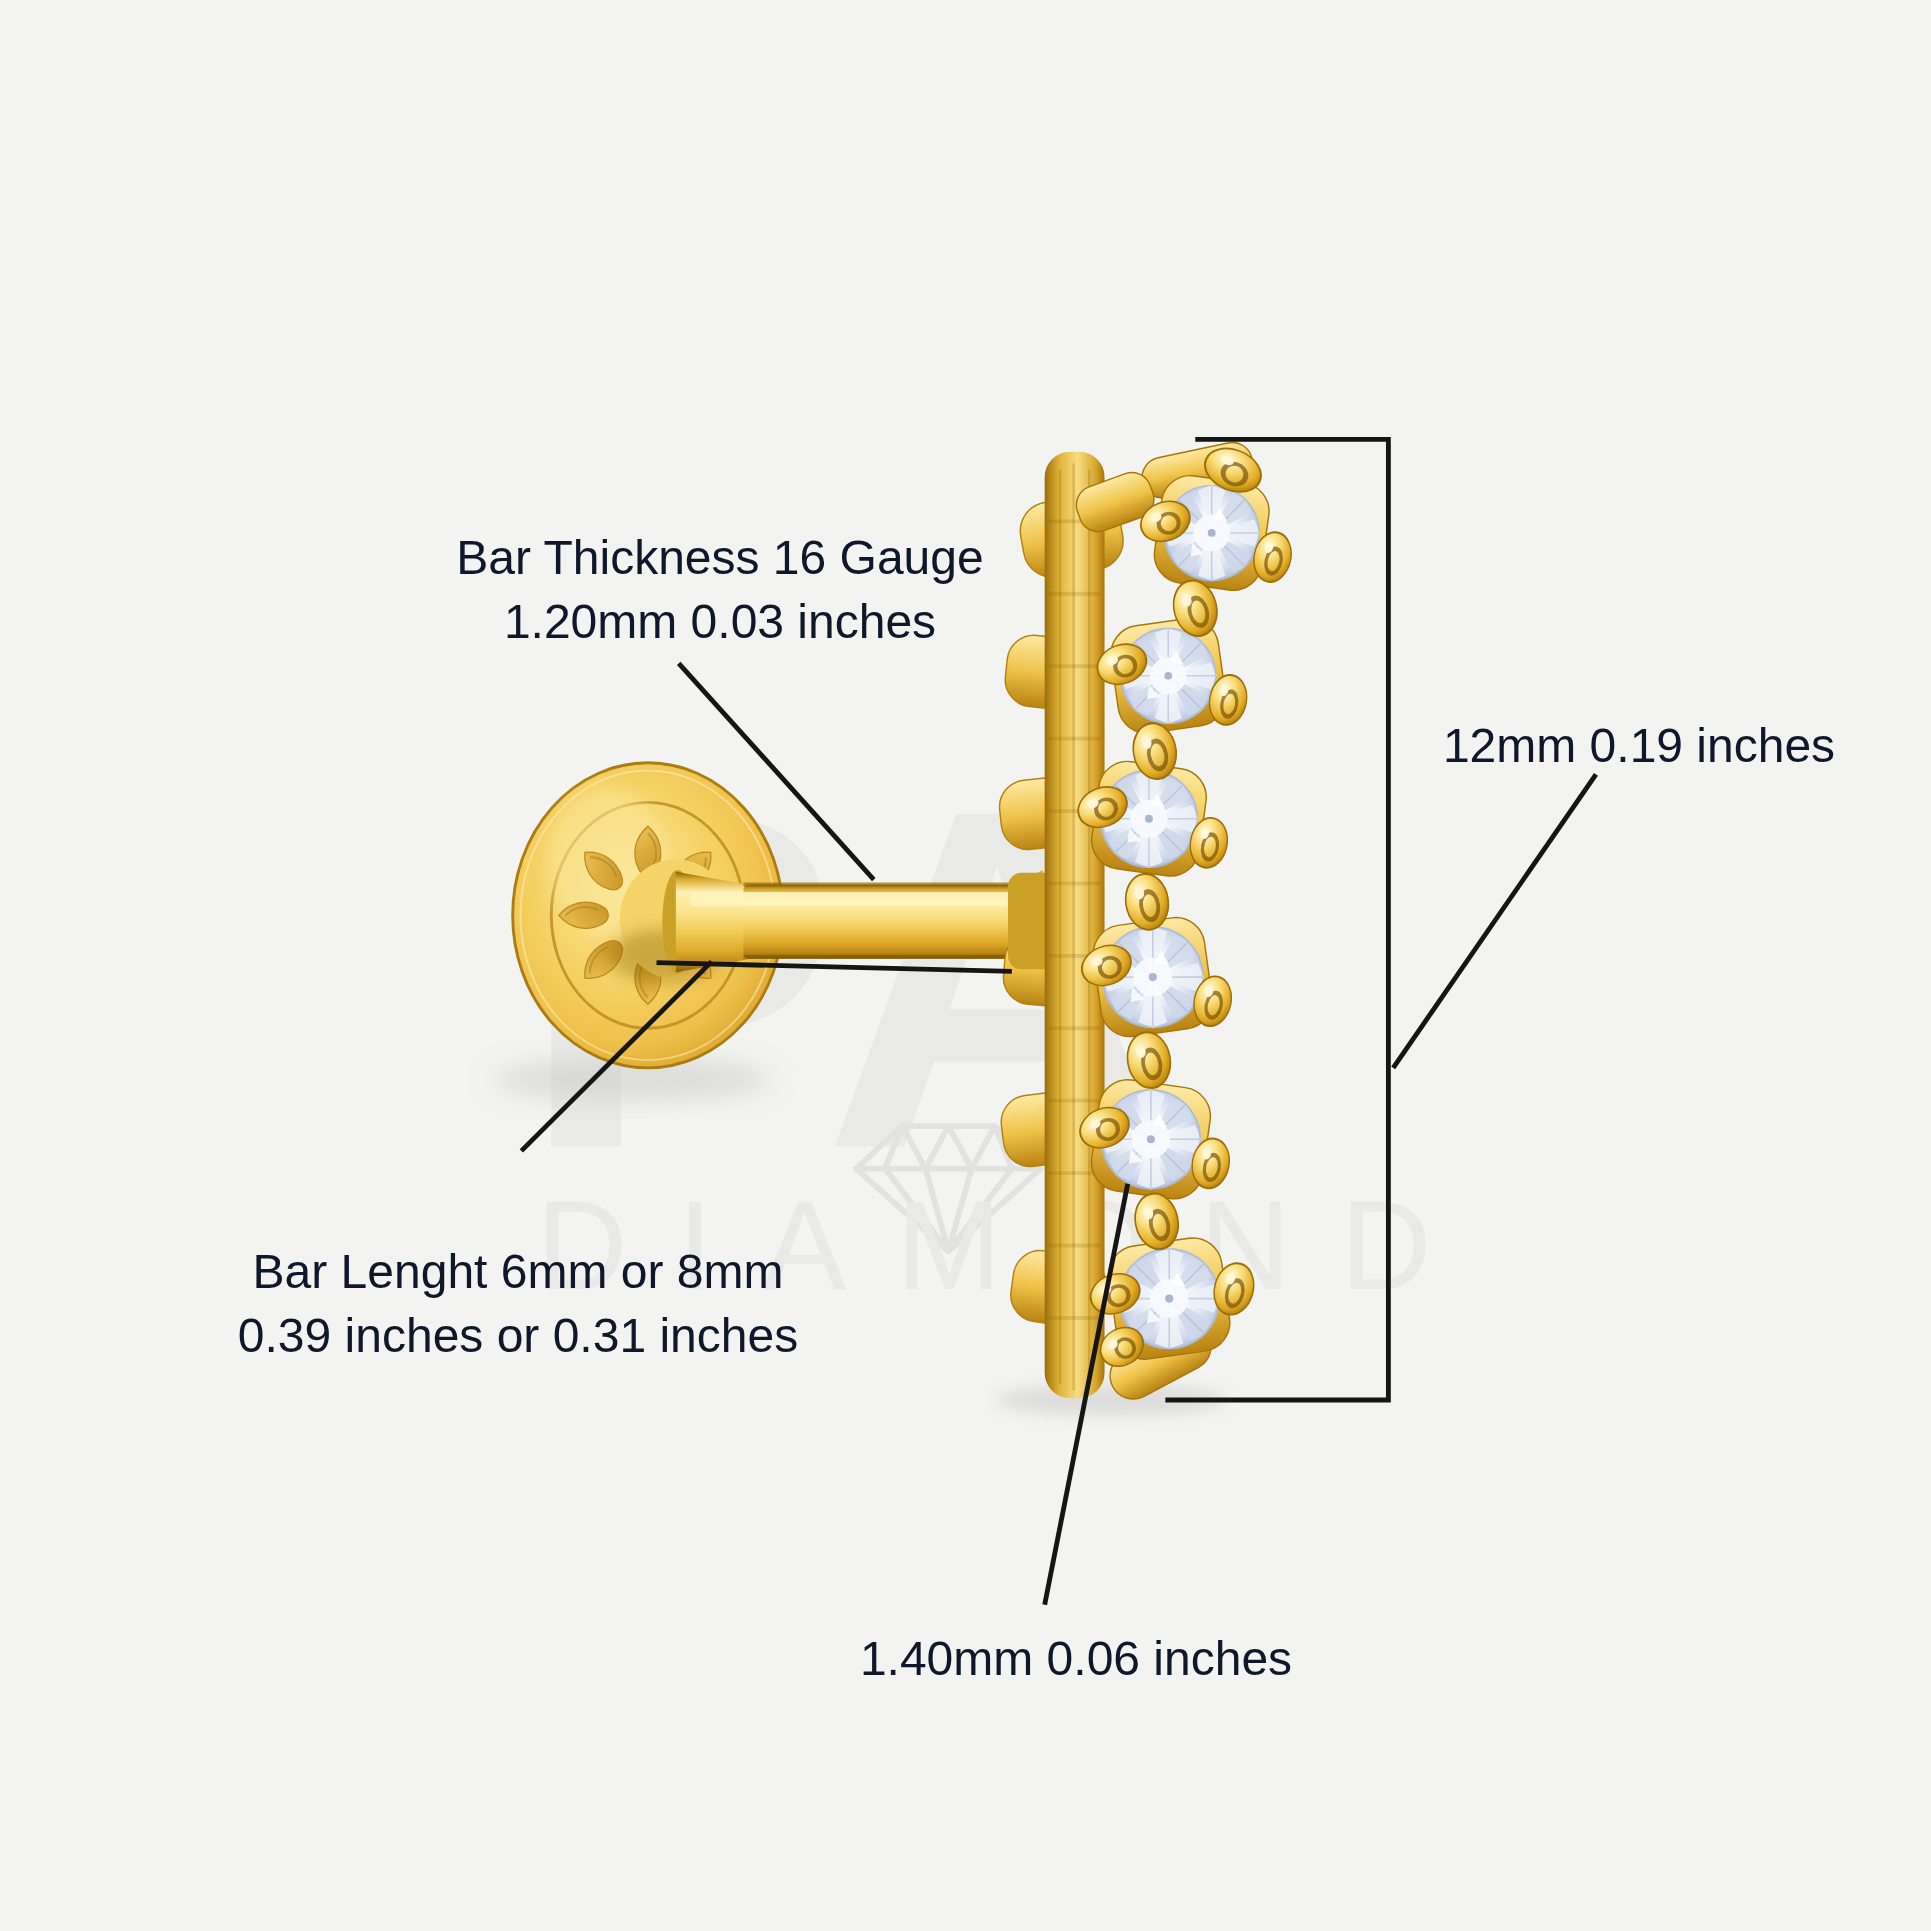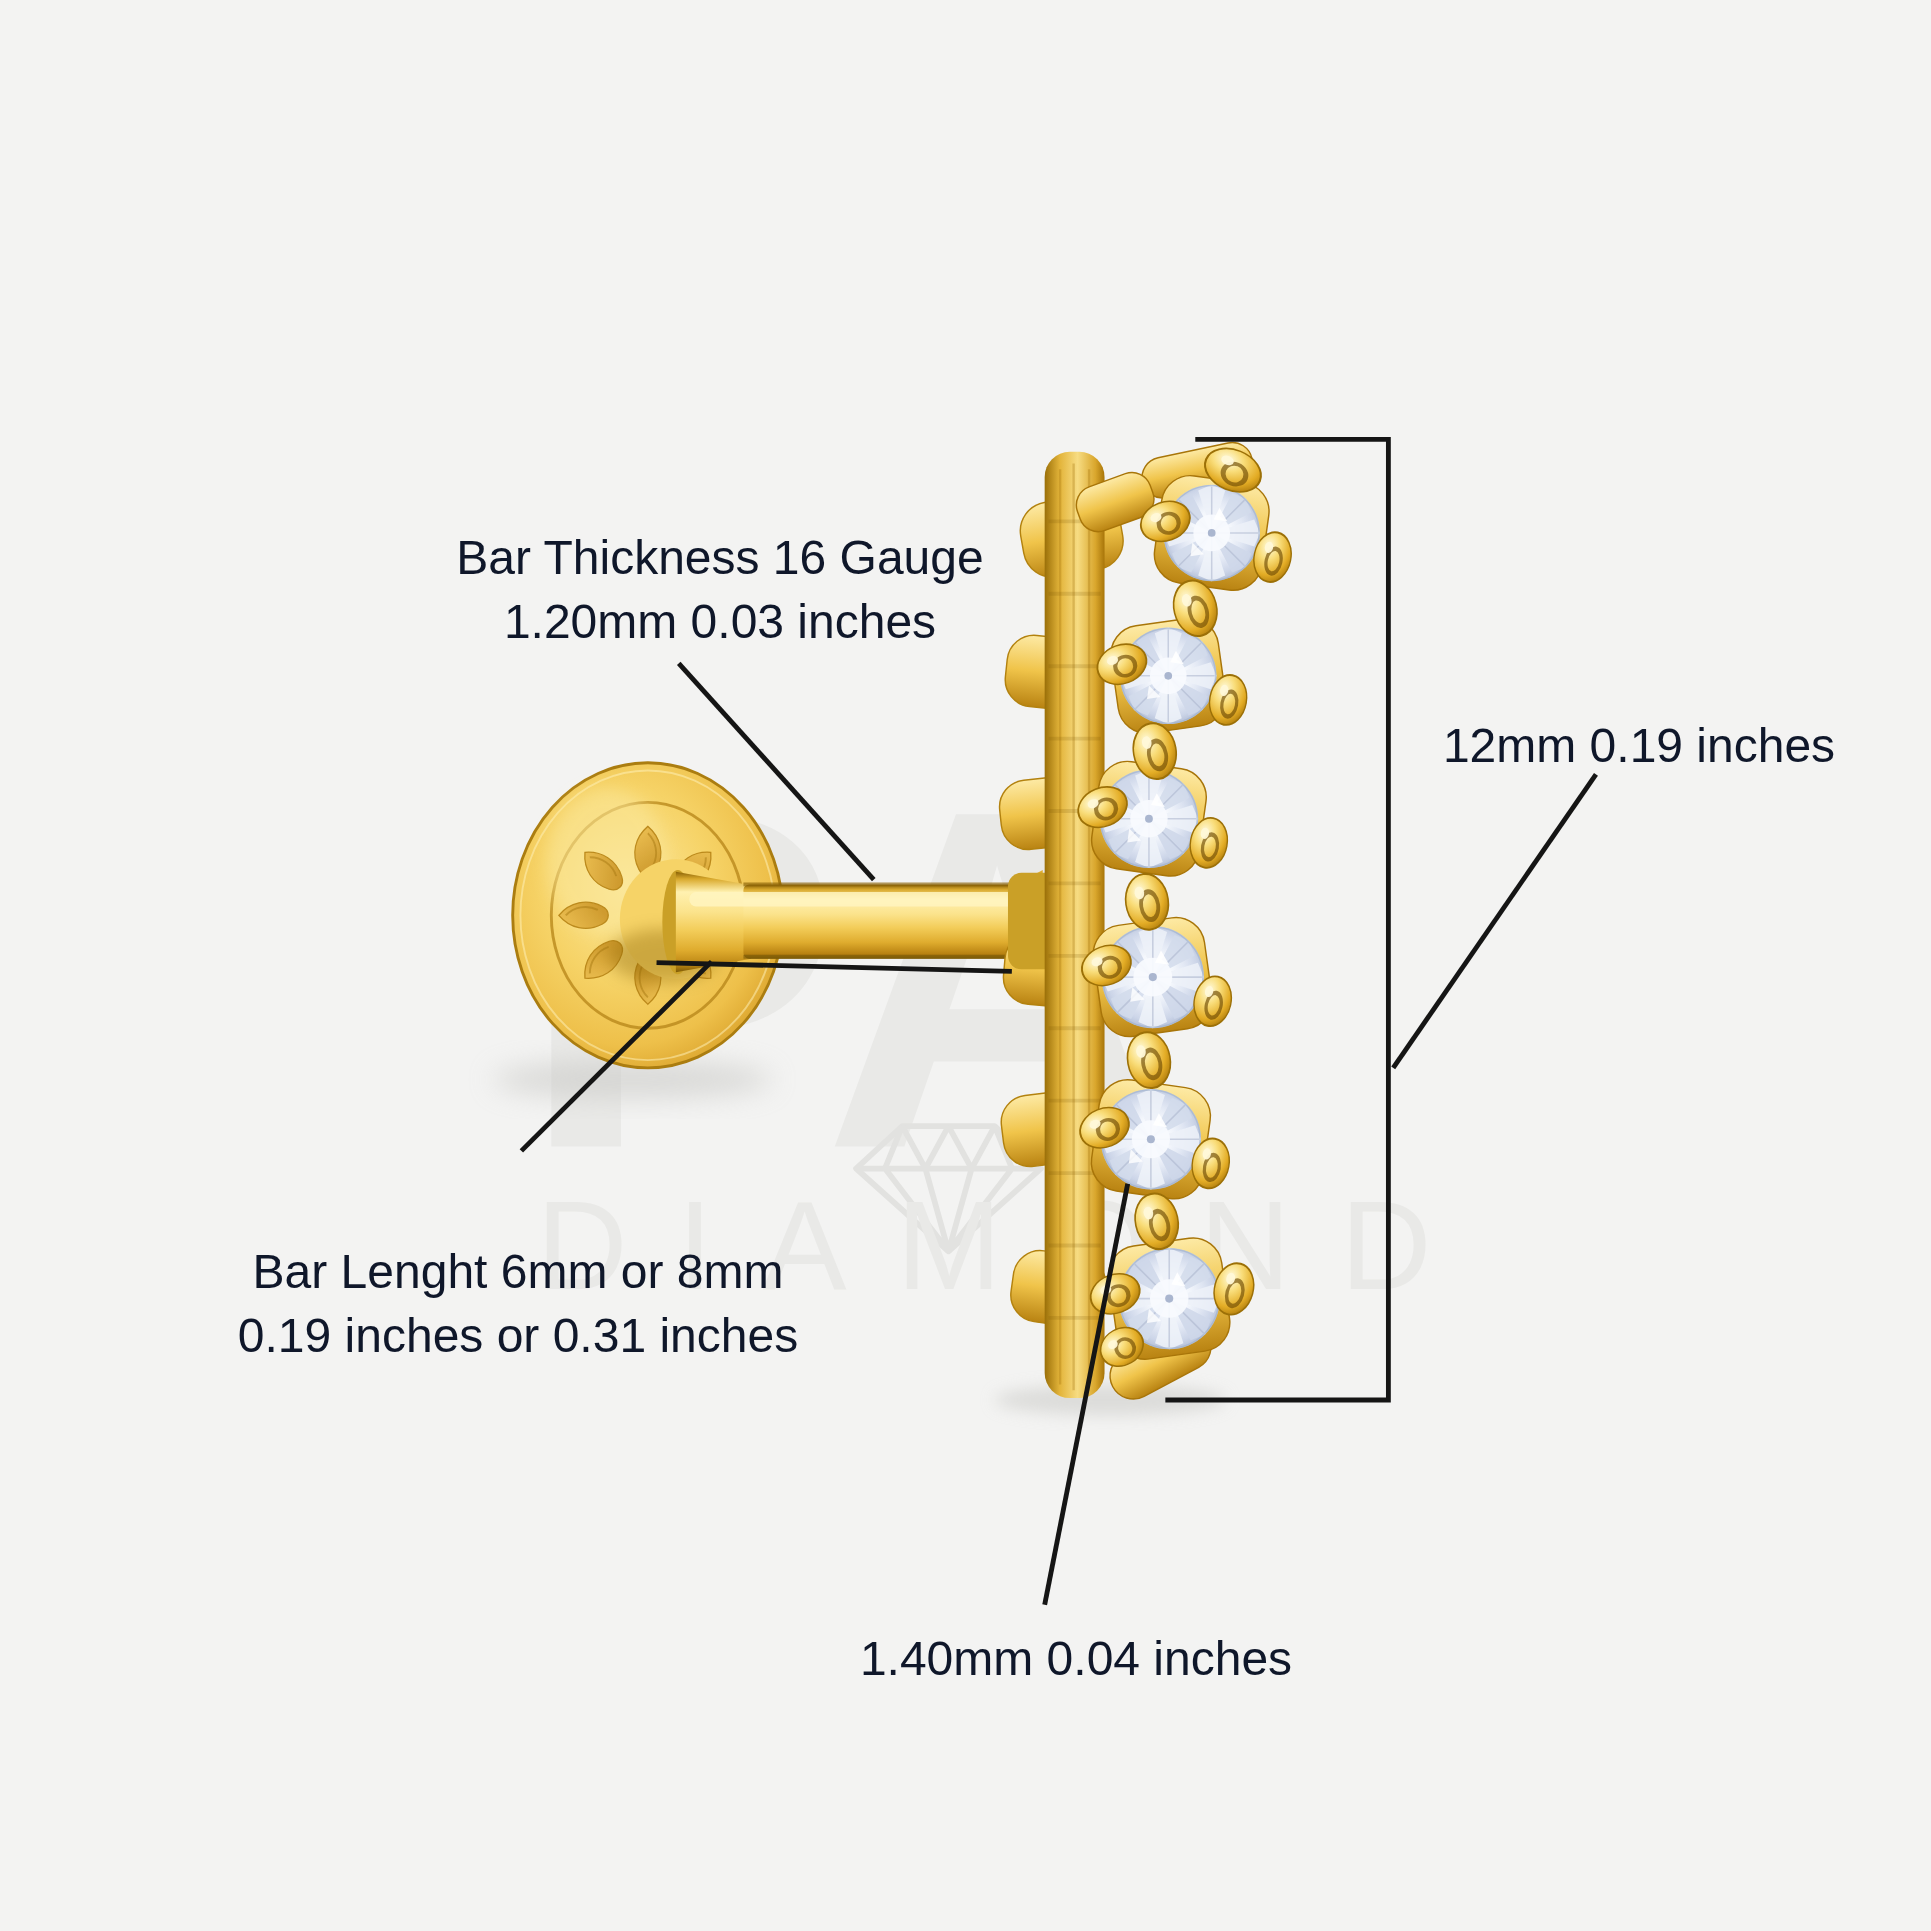--- a/index.html
+++ b/index.html
@@ -277,21 +277,21 @@
     </g>
   </svg>
 
   <div class="dim-label lbl-thickness">
     <div>Bar Thickness 16 Gauge</div>
     <div>1.20mm 0.03 inches</div>
   </div>
 
   <div class="dim-label lbl-length">
     <div>Bar Lenght 6mm or 8mm</div>
-    <div>0.19 inches or 0.31 inches</div>
+    <div>0.39 inches or 0.31 inches</div>
   </div>
 
   <div class="dim-label lbl-height">12mm 0.19 inches</div>
 
-  <div class="dim-label lbl-stone">1.40mm 0.04 inches</div>
+  <div class="dim-label lbl-stone">1.40mm 0.06 inches</div>
 
 </div>
 
 
 </body></html>

